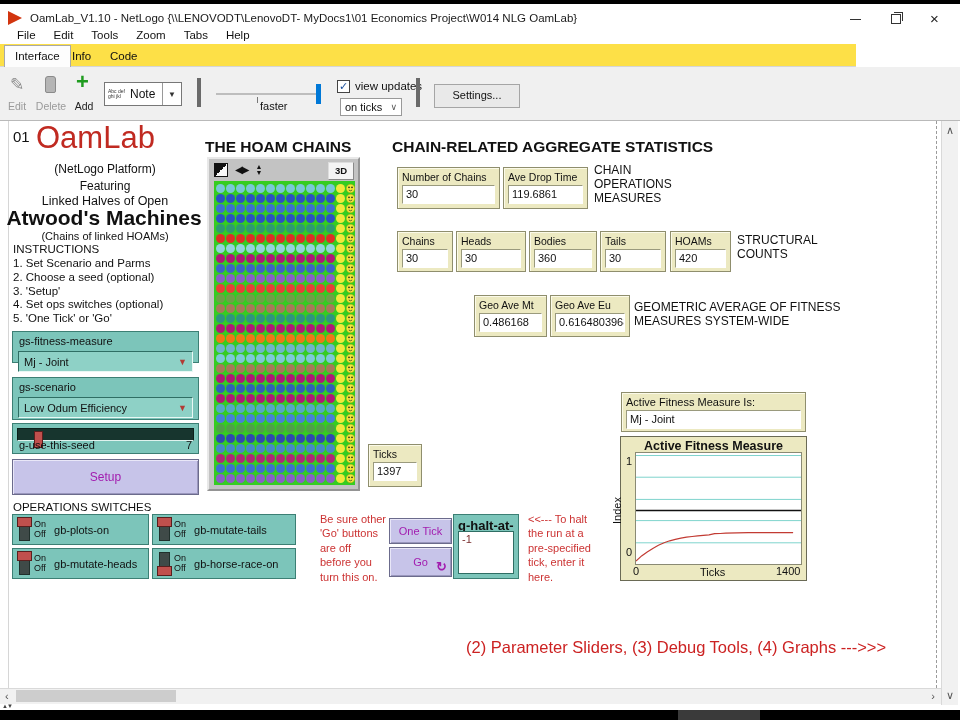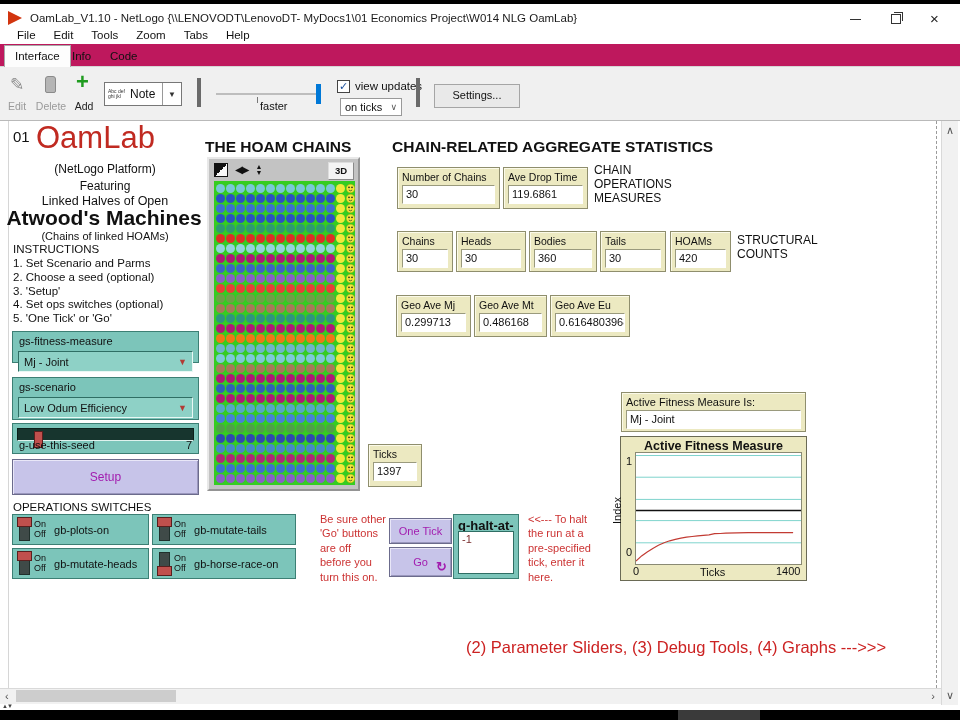--- a/index.html
+++ b/index.html
@@ -14,21 +14,21 @@
   .logo-tri{left:8px;top:7px;width:0;height:0;border-top:7px solid transparent;border-bottom:7px solid transparent;border-left:14px solid #d2350f;}
   #win-title{left:30px;top:8px;font-size:11.5px;color:#1a1a1a;white-space:nowrap;}
   .min-glyph{left:850px;top:15px;width:11px;height:1px;background:#333;}
   .rest-glyph{left:891px;top:10px;width:8px;height:8px;border:1px solid #333;background:#fff;}
   .rest-glyph2{left:894px;top:8px;width:8px;height:8px;border:1px solid #333;border-bottom:none;border-left:none;}
   .close-glyph{left:930px;top:6px;font-size:15px;color:#222;}
 
   #menubar{left:0;top:25px;width:960px;height:19px;background:#fff;display:flex;align-items:center;padding-left:8px;box-sizing:border-box;}
   .menu-item{font-size:11.5px;padding:0 9px;}
 
-  #tabbar{left:0;top:44px;width:960px;height:23px;background:#be185d;border-bottom:1px solid #d5d5d5;box-sizing:border-box;text-align:right;}
+  #tabbar{left:0;top:44px;width:856px;height:23px;background:#fde047;border-bottom:1px solid #d5d5d5;box-sizing:border-box;text-align:right;}
   .tab{position:absolute;top:2px;height:20px;line-height:20px;font-size:11.5px;padding:0 10px;}
   .tab.active{background:#fdfdfd;border:1px solid #a8a8a8;border-bottom-color:#fdfdfd;top:1px;height:22px;line-height:21px;}
 
   #toolbar{left:0;top:67px;width:960px;height:54px;background:#f0f0f0;border-bottom:1px solid #b9b9b9;box-sizing:border-box;}
   .tool-label{font-size:10.5px;color:#9a9a9a;text-align:center;}
   .tool-label.dark{color:#222;}
   .pencil{font-size:17px;color:#8b8b8b;}
   .eraser{width:9px;height:15px;background:#b5b5b5;border:1px solid #8a8a8a;border-radius:3px 3px 2px 2px;}
   .plus{font-size:22px;font-weight:bold;color:#1f9b1f;line-height:18px;}
   .note-select{display:flex;align-items:center;background:#fff;border:1px solid #777;height:24px;box-sizing:border-box;padding-left:3px;}
@@ -930,32 +930,30 @@
     <div class="mlabel">Tails</div>
     <div class="mval">30</div>
   </div>
   <div class="abs monitor" style="left:670px;top:231px;width:61px;height:41px;">
     <div class="mlabel">HOAMs</div>
     <div class="mval">420</div>
   </div>
   <div class="abs caption pre" style="left:737px;top:233px;">STRUCTURAL
 COUNTS</div>
 
-  <div class="abs monitor" style="left:396px;top:295px;width:75px;height:42px;">
-    <div class="mlabel">Geo Ave Mj</div>
-    <div class="mval">0.299713</div>
-  </div>
   <div class="abs monitor" style="left:474px;top:295px;width:73px;height:42px;">
     <div class="mlabel">Geo Ave Mt</div>
     <div class="mval">0.486168</div>
   </div>
   <div class="abs monitor" style="left:550px;top:295px;width:80px;height:42px;">
     <div class="mlabel">Geo Ave Eu</div>
     <div class="mval">0.61648039680</div>
   </div>
+  <div class="abs caption pre" style="left:634px;top:300px;">GEOMETRIC AVERAGE OF FITNESS
+MEASURES SYSTEM-WIDE</div>
 
   <div class="abs monitor" style="left:368px;top:444px;width:54px;height:43px;">
     <div class="mlabel">Ticks</div>
     <div class="mval">1397</div>
   </div>
 
   <div class="abs pre red" style="left:320px;top:512px;font-size:11px;line-height:14.4px;">Be sure other
 'Go' buttons
 are off
 before you

